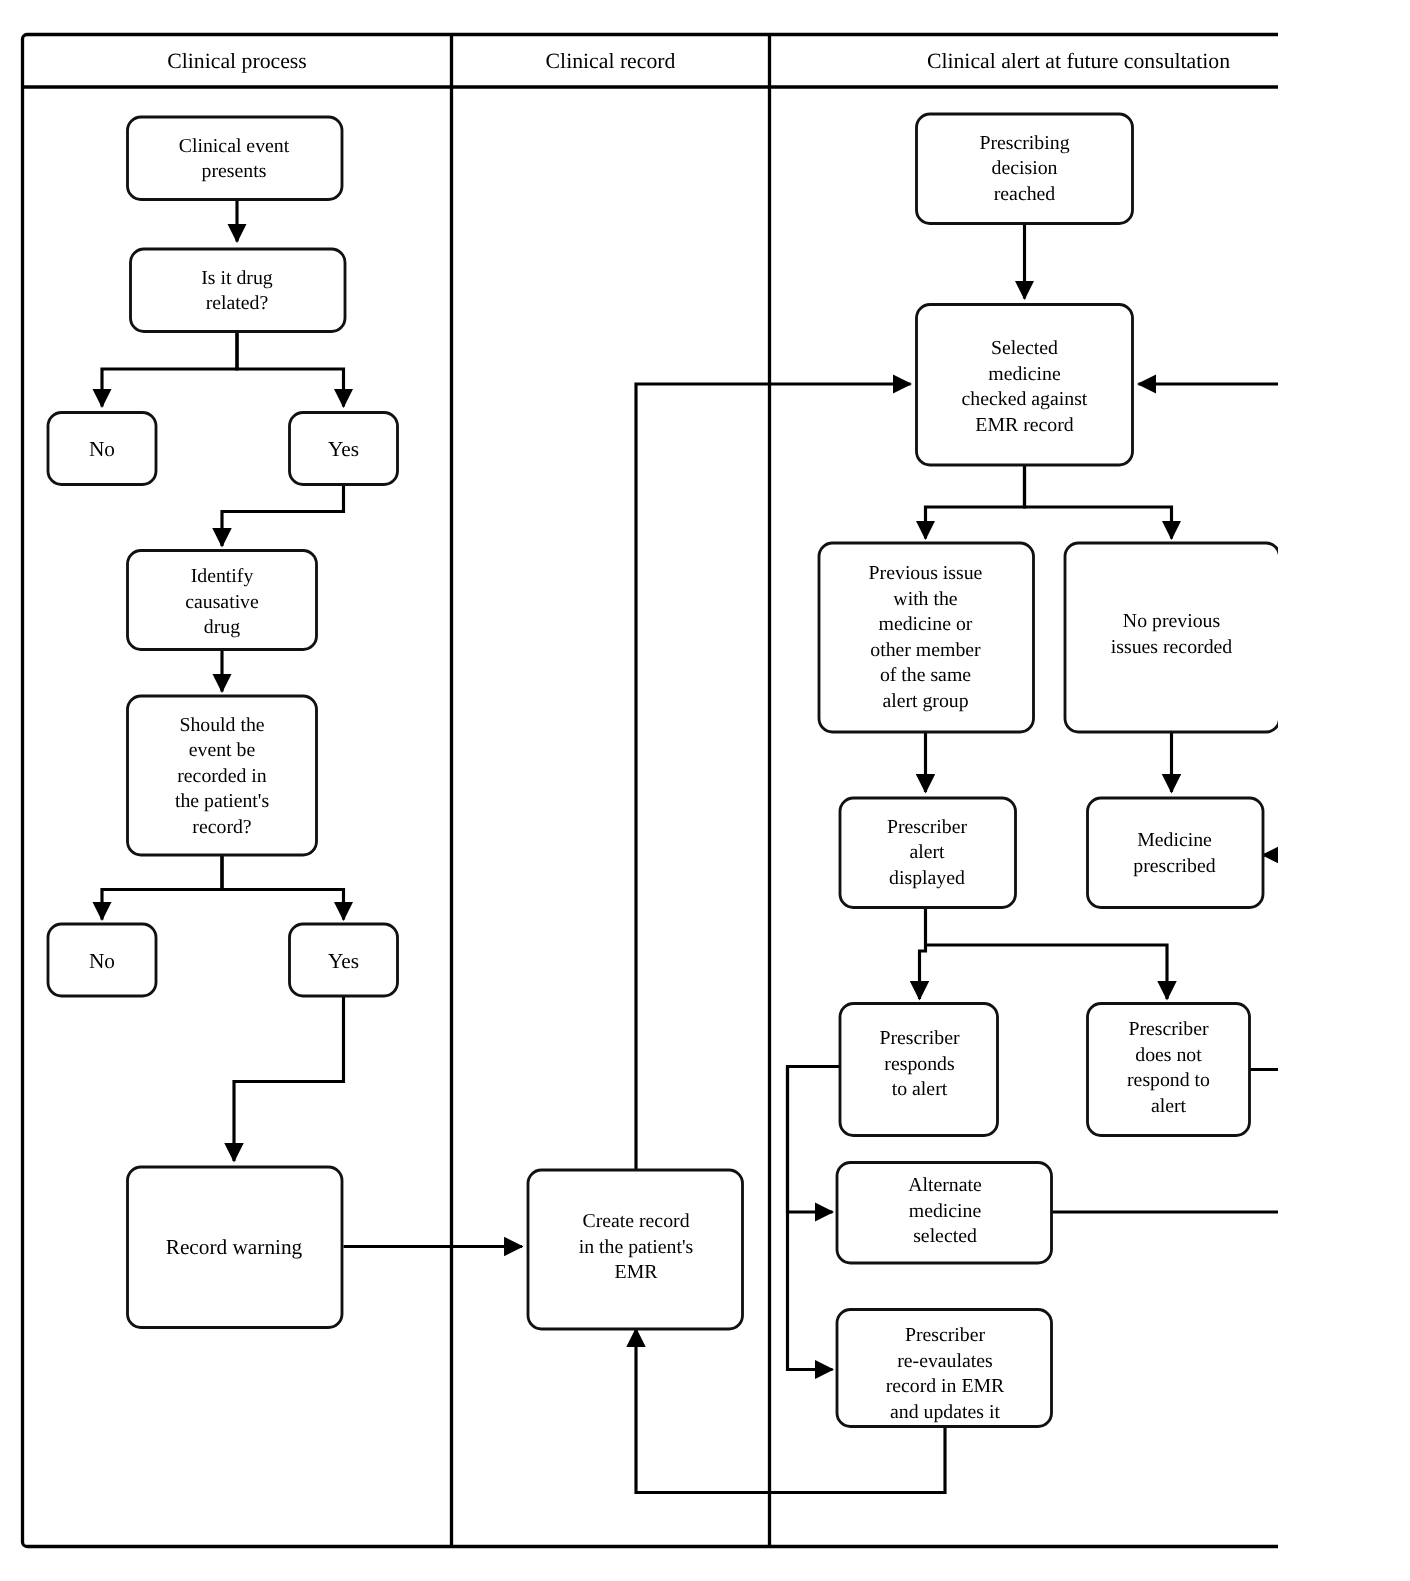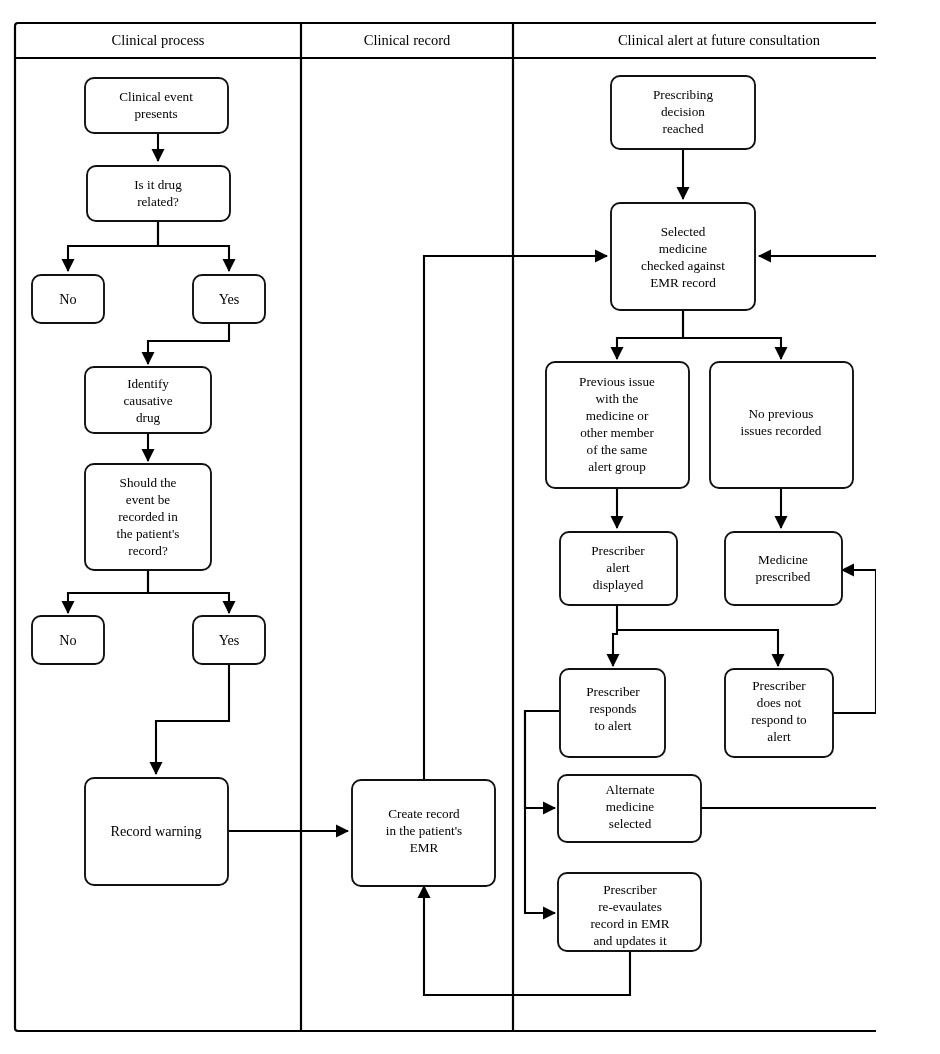--- a/index.html
+++ b/index.html
@@ -1,17 +1,17 @@
 <!DOCTYPE html>
 <html><head>
 <meta charset="utf-8">
 <style>
   html,body{margin:0;padding:0;background:#ffffff;}
   body{width:940px;height:1054px;font-family:"Liberation Serif",serif;color:#000;}
-  #stage{position:relative;width:852px;height:1054px;overflow:hidden;background:#fff;padding-left:24px;}
+  #stage{position:relative;width:852px;height:1054px;overflow:hidden;background:#fff;}
   svg#flow{position:absolute;left:0;top:0;width:940px;height:1054px;}
   .frame{fill:none;stroke:#000;stroke-width:2.2;}
   .divider{stroke:#000;stroke-width:2.2;}
   .hdrline{stroke:#000;stroke-width:2.2;}
   .nodebox{fill:#ffffff;stroke:#111111;stroke-width:1.9;}
   .edge{fill:none;stroke:#000;stroke-width:2.1;stroke-linejoin:miter;stroke-linecap:butt;}
   .hdrtxt{font-family:"Liberation Serif",serif;font-size:14.5px;fill:#000;text-anchor:middle;}
   .nodetxt{font-family:"Liberation Serif",serif;font-size:13.2px;fill:#000;text-anchor:middle;}
   .nodetxt.big{font-size:14.2px;}
 </style>

